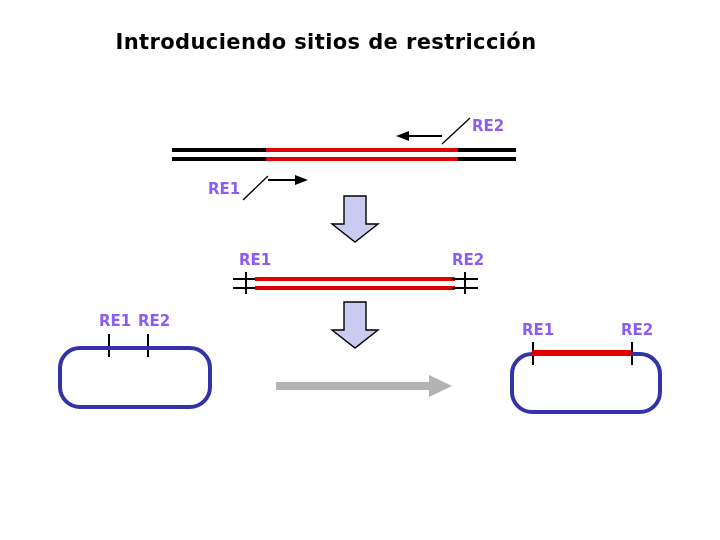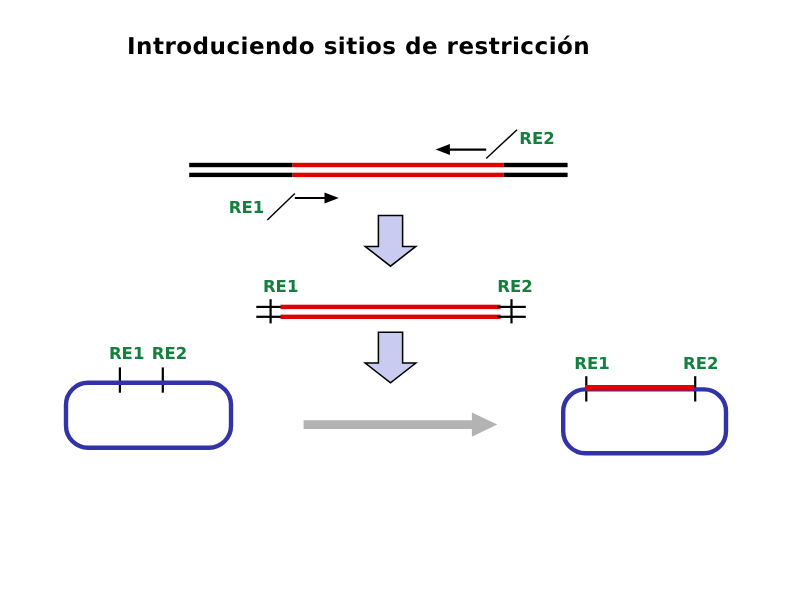--- a/index.html
+++ b/index.html
@@ -30,21 +30,21 @@
     letter-spacing: 0.4px;
     white-space: nowrap;
   }
 
   
   .lbl {
     position: absolute;
     font-family: "DejaVu Sans", sans-serif;
     font-size: 15px;
     font-weight: bold;
-    color: #15803d;
+    color: #8b5cf6;
     white-space: nowrap;
     line-height: 1;
   }
 
   
   .strand {
     position: absolute;
     height: 4px;
   }
   .strand.black { background: #000000; }

